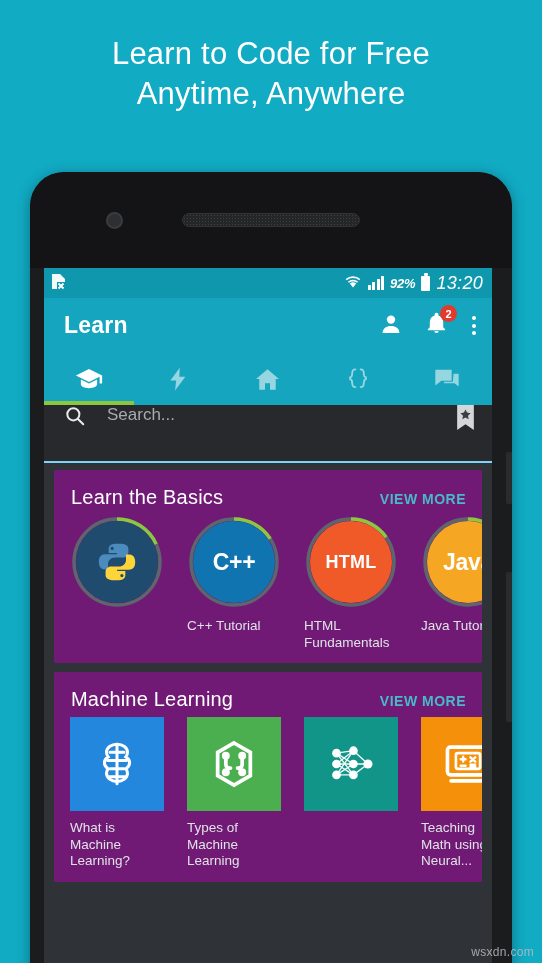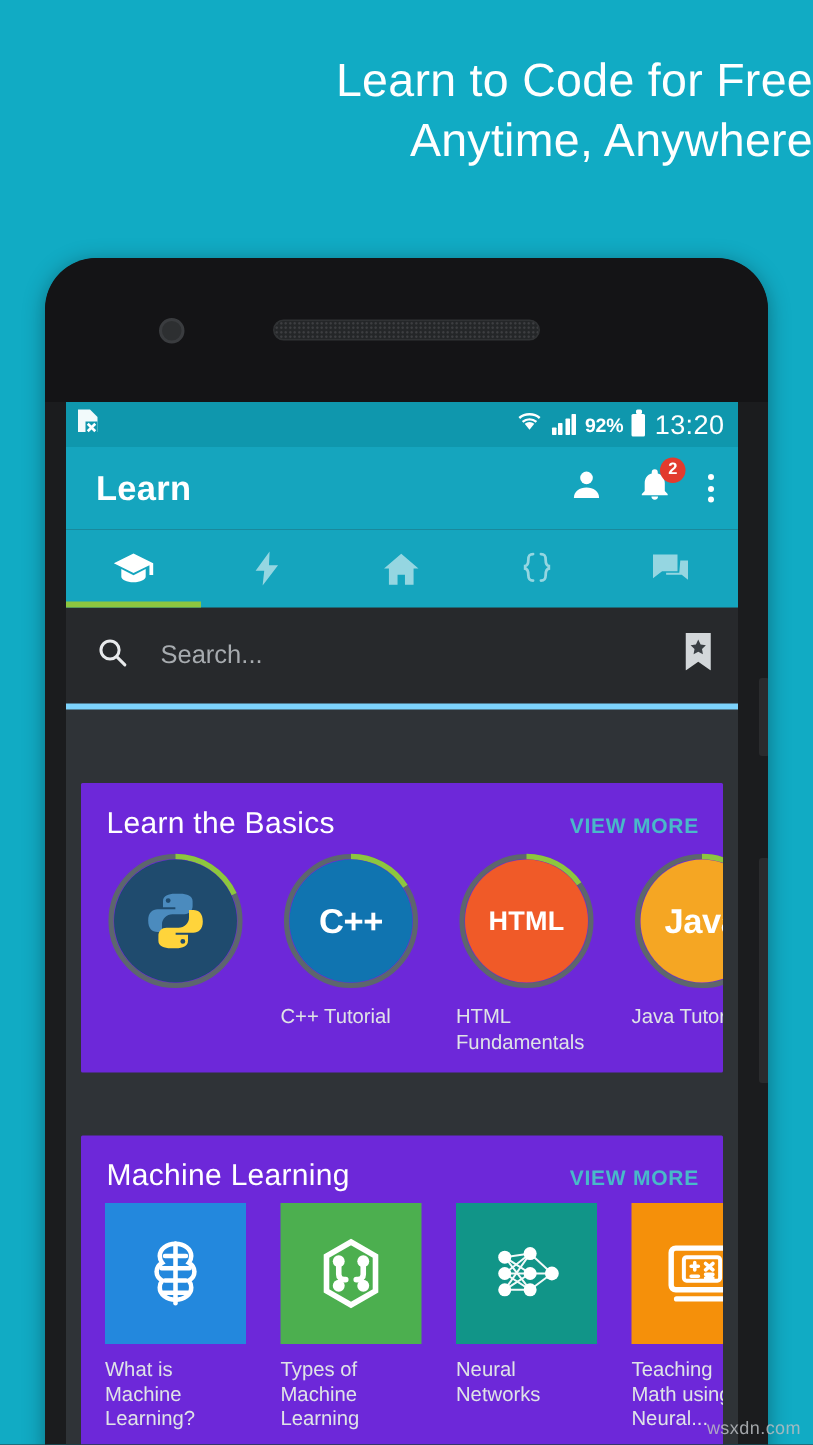--- a/index.html
+++ b/index.html
@@ -9,21 +9,21 @@
     font-family:"Liberation Sans",sans-serif;
     position:relative;
   }
   
   .headline{
     position:absolute;top:34px;left:0;width:542px;
     text-align:center;color:#ffffff;
     font-size:31px;line-height:40px;font-weight:400;
     letter-spacing:.2px;
   }
-  .headline div{white-space:nowrap;text-align:right;}
+  .headline div{white-space:nowrap;}
 
   
   .phone{
     position:absolute;left:30px;top:172px;
     width:482px;height:800px;
     background:#1b1c1e;
     border-radius:34px 34px 6px 6px;
     box-shadow:0 3px 14px rgba(0,0,0,.35);
     overflow:hidden;
   }
@@ -63,21 +63,21 @@
   }
 
   
   .statusbar{
     height:30px;background:#0f97ad;
     display:flex;align-items:center;
     padding:0 9px 0 7px;box-sizing:border-box;
     color:#fff;
   }
   .sb-left{display:flex;align-items:center;gap:4px;}
-  .sb-right{margin-left:auto;display:flex;align-items:center;gap:6px;}
+  .sb-right{margin-left:auto;display:flex;align-items:center;gap:6px;font-style:italic;}
   .sb-pct{font-size:13px;font-weight:700;letter-spacing:-.2px;}
   .sb-clock{font-size:18px;font-weight:400;letter-spacing:.3px;}
   .batt{
     width:9px;height:15px;background:#fff;border-radius:1px;position:relative;
   }
   .batt:before{
     content:"";position:absolute;left:2.5px;top:-2.5px;width:4px;height:2.5px;background:#fff;border-radius:1px;
   }
   .bars{display:flex;align-items:flex-end;gap:1.5px;height:14px;}
   .bars i{display:block;width:3px;background:#fff;border-radius:.5px;}
@@ -114,34 +114,34 @@
     flex:1;display:flex;align-items:center;justify-content:center;height:100%;
     opacity:.55;
   }
   .tab.active{opacity:1;}
   .tab-indicator{
     position:absolute;bottom:0;left:0;width:89.6px;height:4px;background:#8dc63f;
   }
 
   
   .searchbar{
-    height:68px;background:#27292c;
-    display:flex;align-items:center;
+    height:58px;background:#27292c;
+    display:flex;align-items:flex-start;
     padding:0 16px 0 20px;box-sizing:border-box;
-    border-bottom:4px solid #7dd3fc;
+    border-bottom:2px solid #7dd3fc;
   }
   .search-placeholder{
     color:#a7abaf;font-size:17px;margin-left:21px;flex:1;
   }
 
   
   .content{padding:7px 10px 0 10px;box-sizing:border-box;}
   .section{
-    background:#6d28d9;margin-bottom:9px;padding:0 0 12px 0;
-    border-radius:1px;overflow:hidden;margin-top:42px;
+    background:#701a75;margin-bottom:9px;padding:0 0 12px 0;
+    border-radius:1px;overflow:hidden;
   }
   .section-head{
     display:flex;align-items:baseline;
     padding:16px 16px 6px 17px;
   }
   .section-title{color:#fff;font-size:20px;font-weight:400;letter-spacing:.2px;}
   .view-more{
     margin-left:auto;color:#49b9c9;font-size:14px;font-weight:700;letter-spacing:.5px;
   }
 
@@ -414,22 +414,20 @@
                   <circle cx="12" cy="15" r="3.6"></circle>
                   <circle cx="12" cy="24" r="3.6"></circle>
                   <circle cx="12" cy="33" r="3.6"></circle>
                   <circle cx="26" cy="13" r="3.6"></circle>
                   <circle cx="26" cy="24" r="3.6"></circle>
                   <circle cx="26" cy="33" r="3.6"></circle>
                   <circle cx="38" cy="24" r="3.8"></circle>
                 </g>
               </svg>
             </div>
-            <div class="item-label">Neural
-Networks</div>
           </div>
 
           <div class="ml-item">
             <div class="ml-tile" style="background:#f5900a">
               <svg width="58" height="58" viewBox="0 0 48 48">
                 <rect x="7" y="10" width="34" height="23" rx="2.5" fill="none" stroke="#fff" stroke-width="3"></rect>
                 <rect x="14" y="15" width="20" height="13" rx="1.5" fill="none" stroke="#fff" stroke-width="2.2"></rect>
                 <g stroke="#fff" stroke-width="2" stroke-linecap="round">
                   <path d="M18 20h4M20 18v4"></path>
                   <path d="M26 18.5l4 3.5M30 18.5l-4 3.5"></path>

